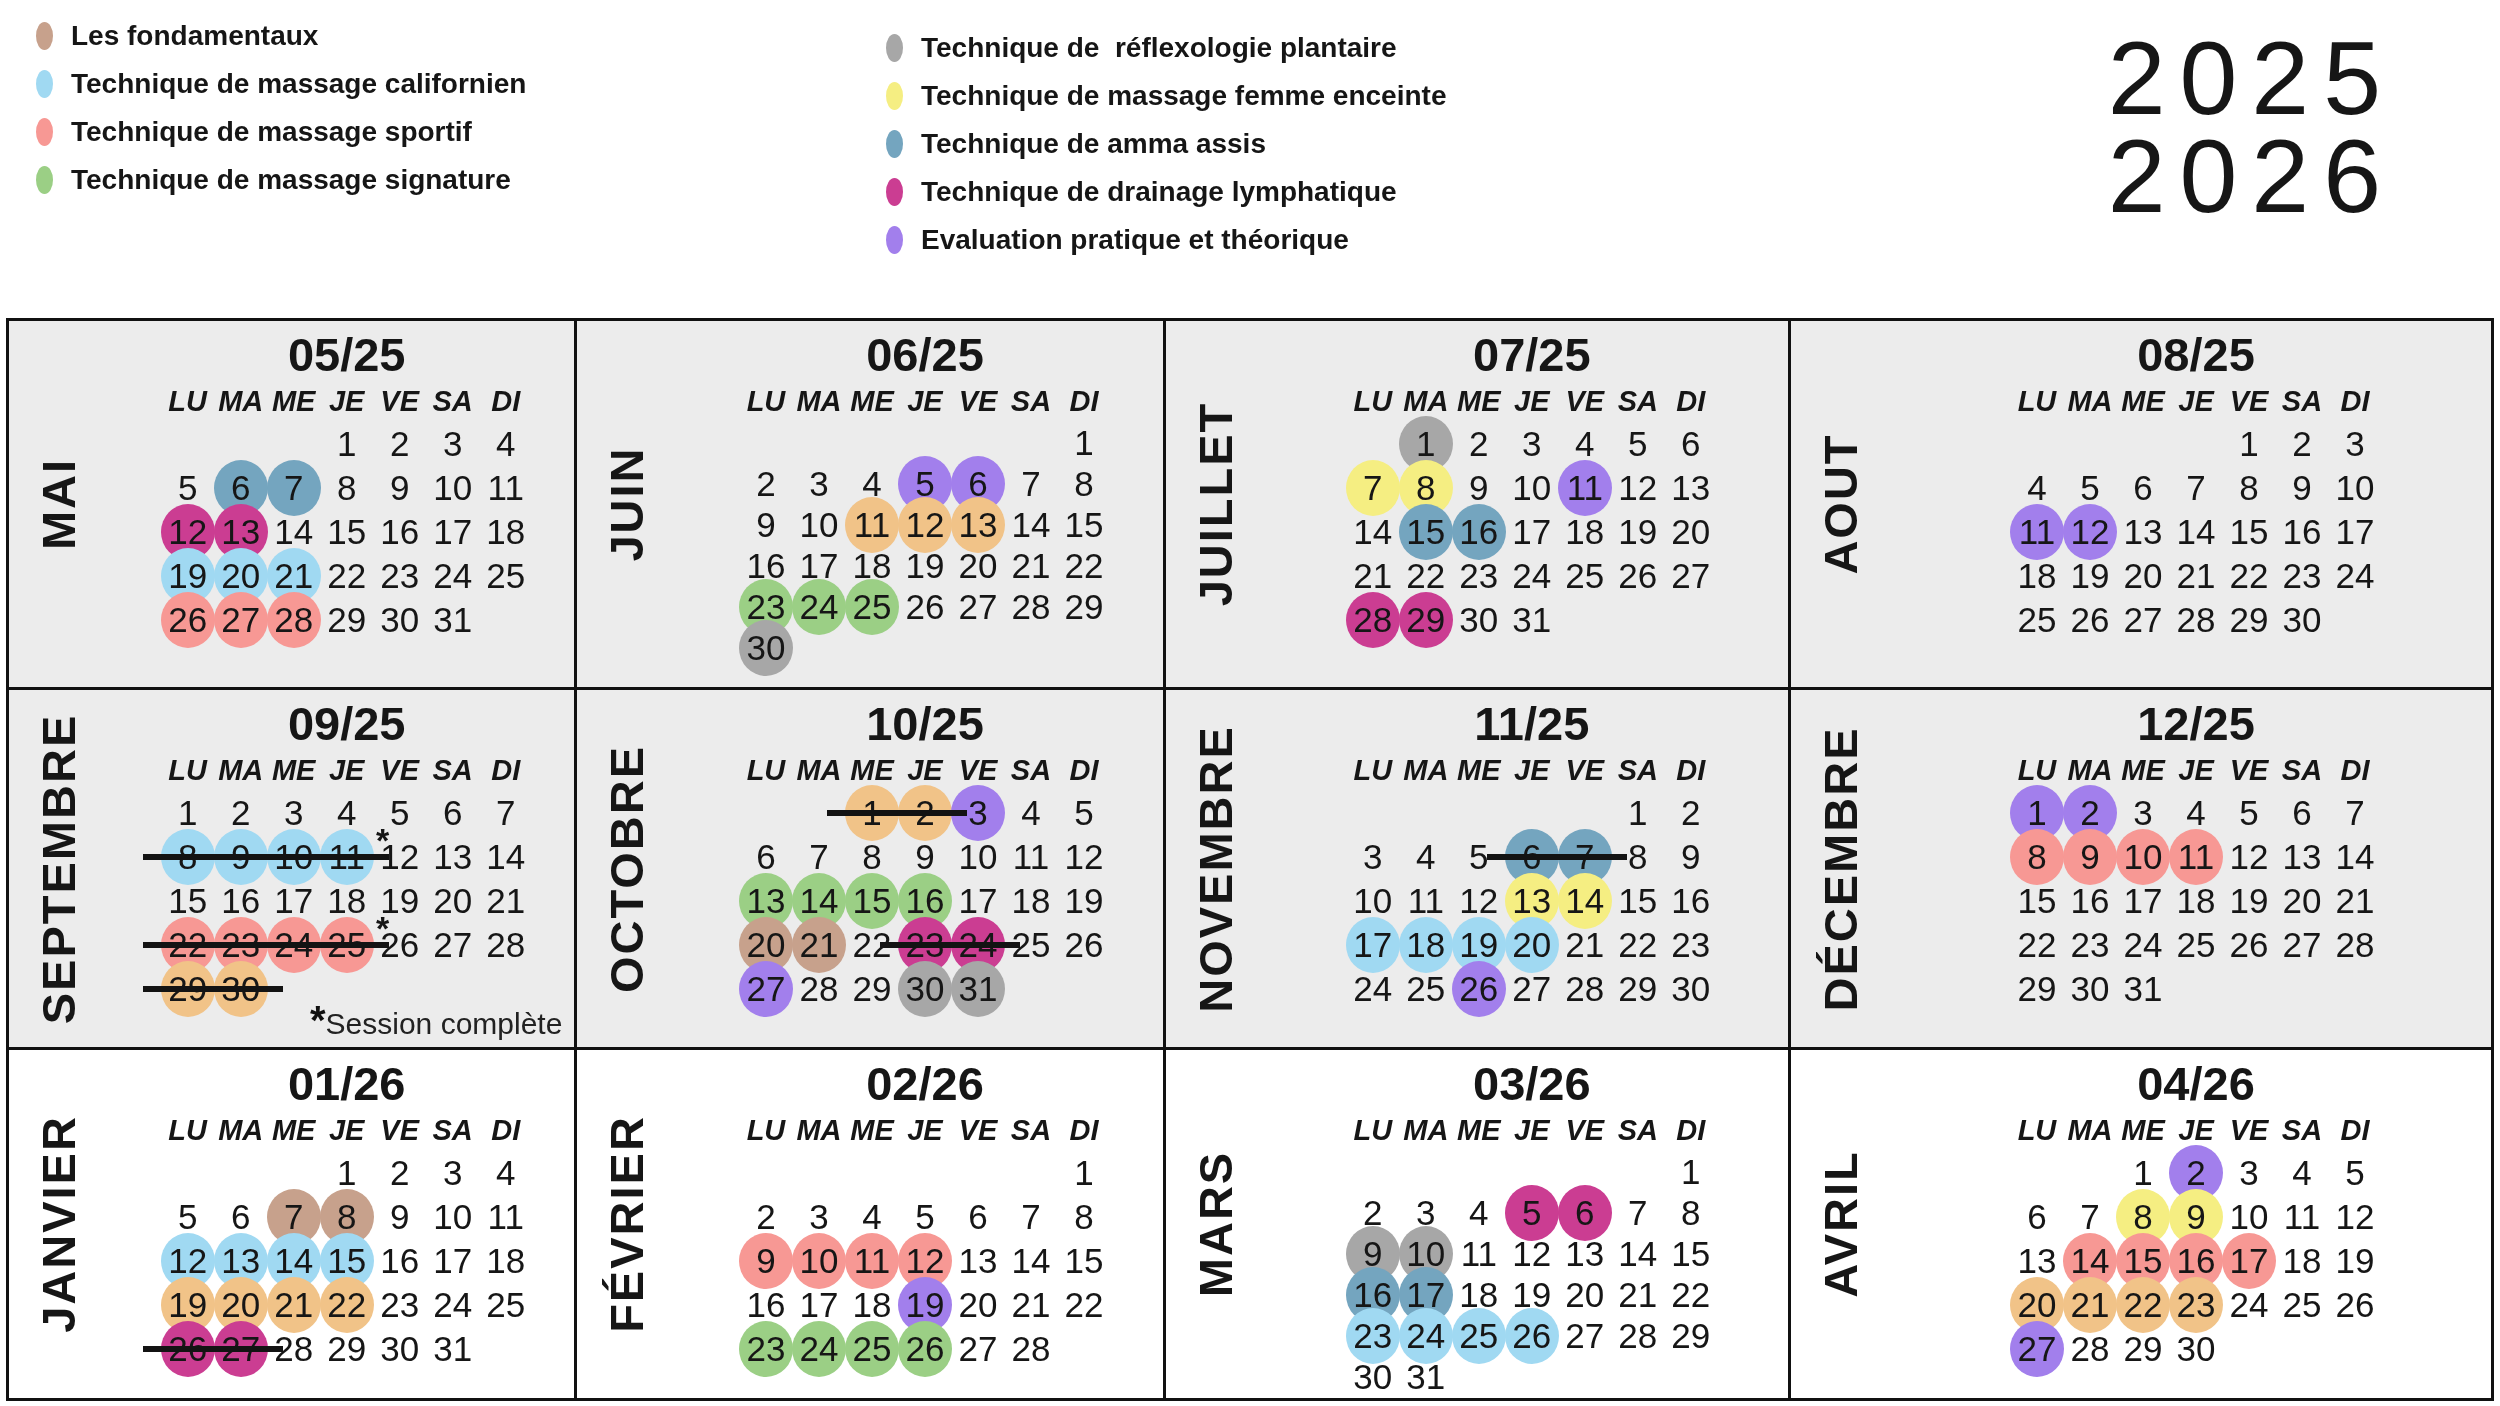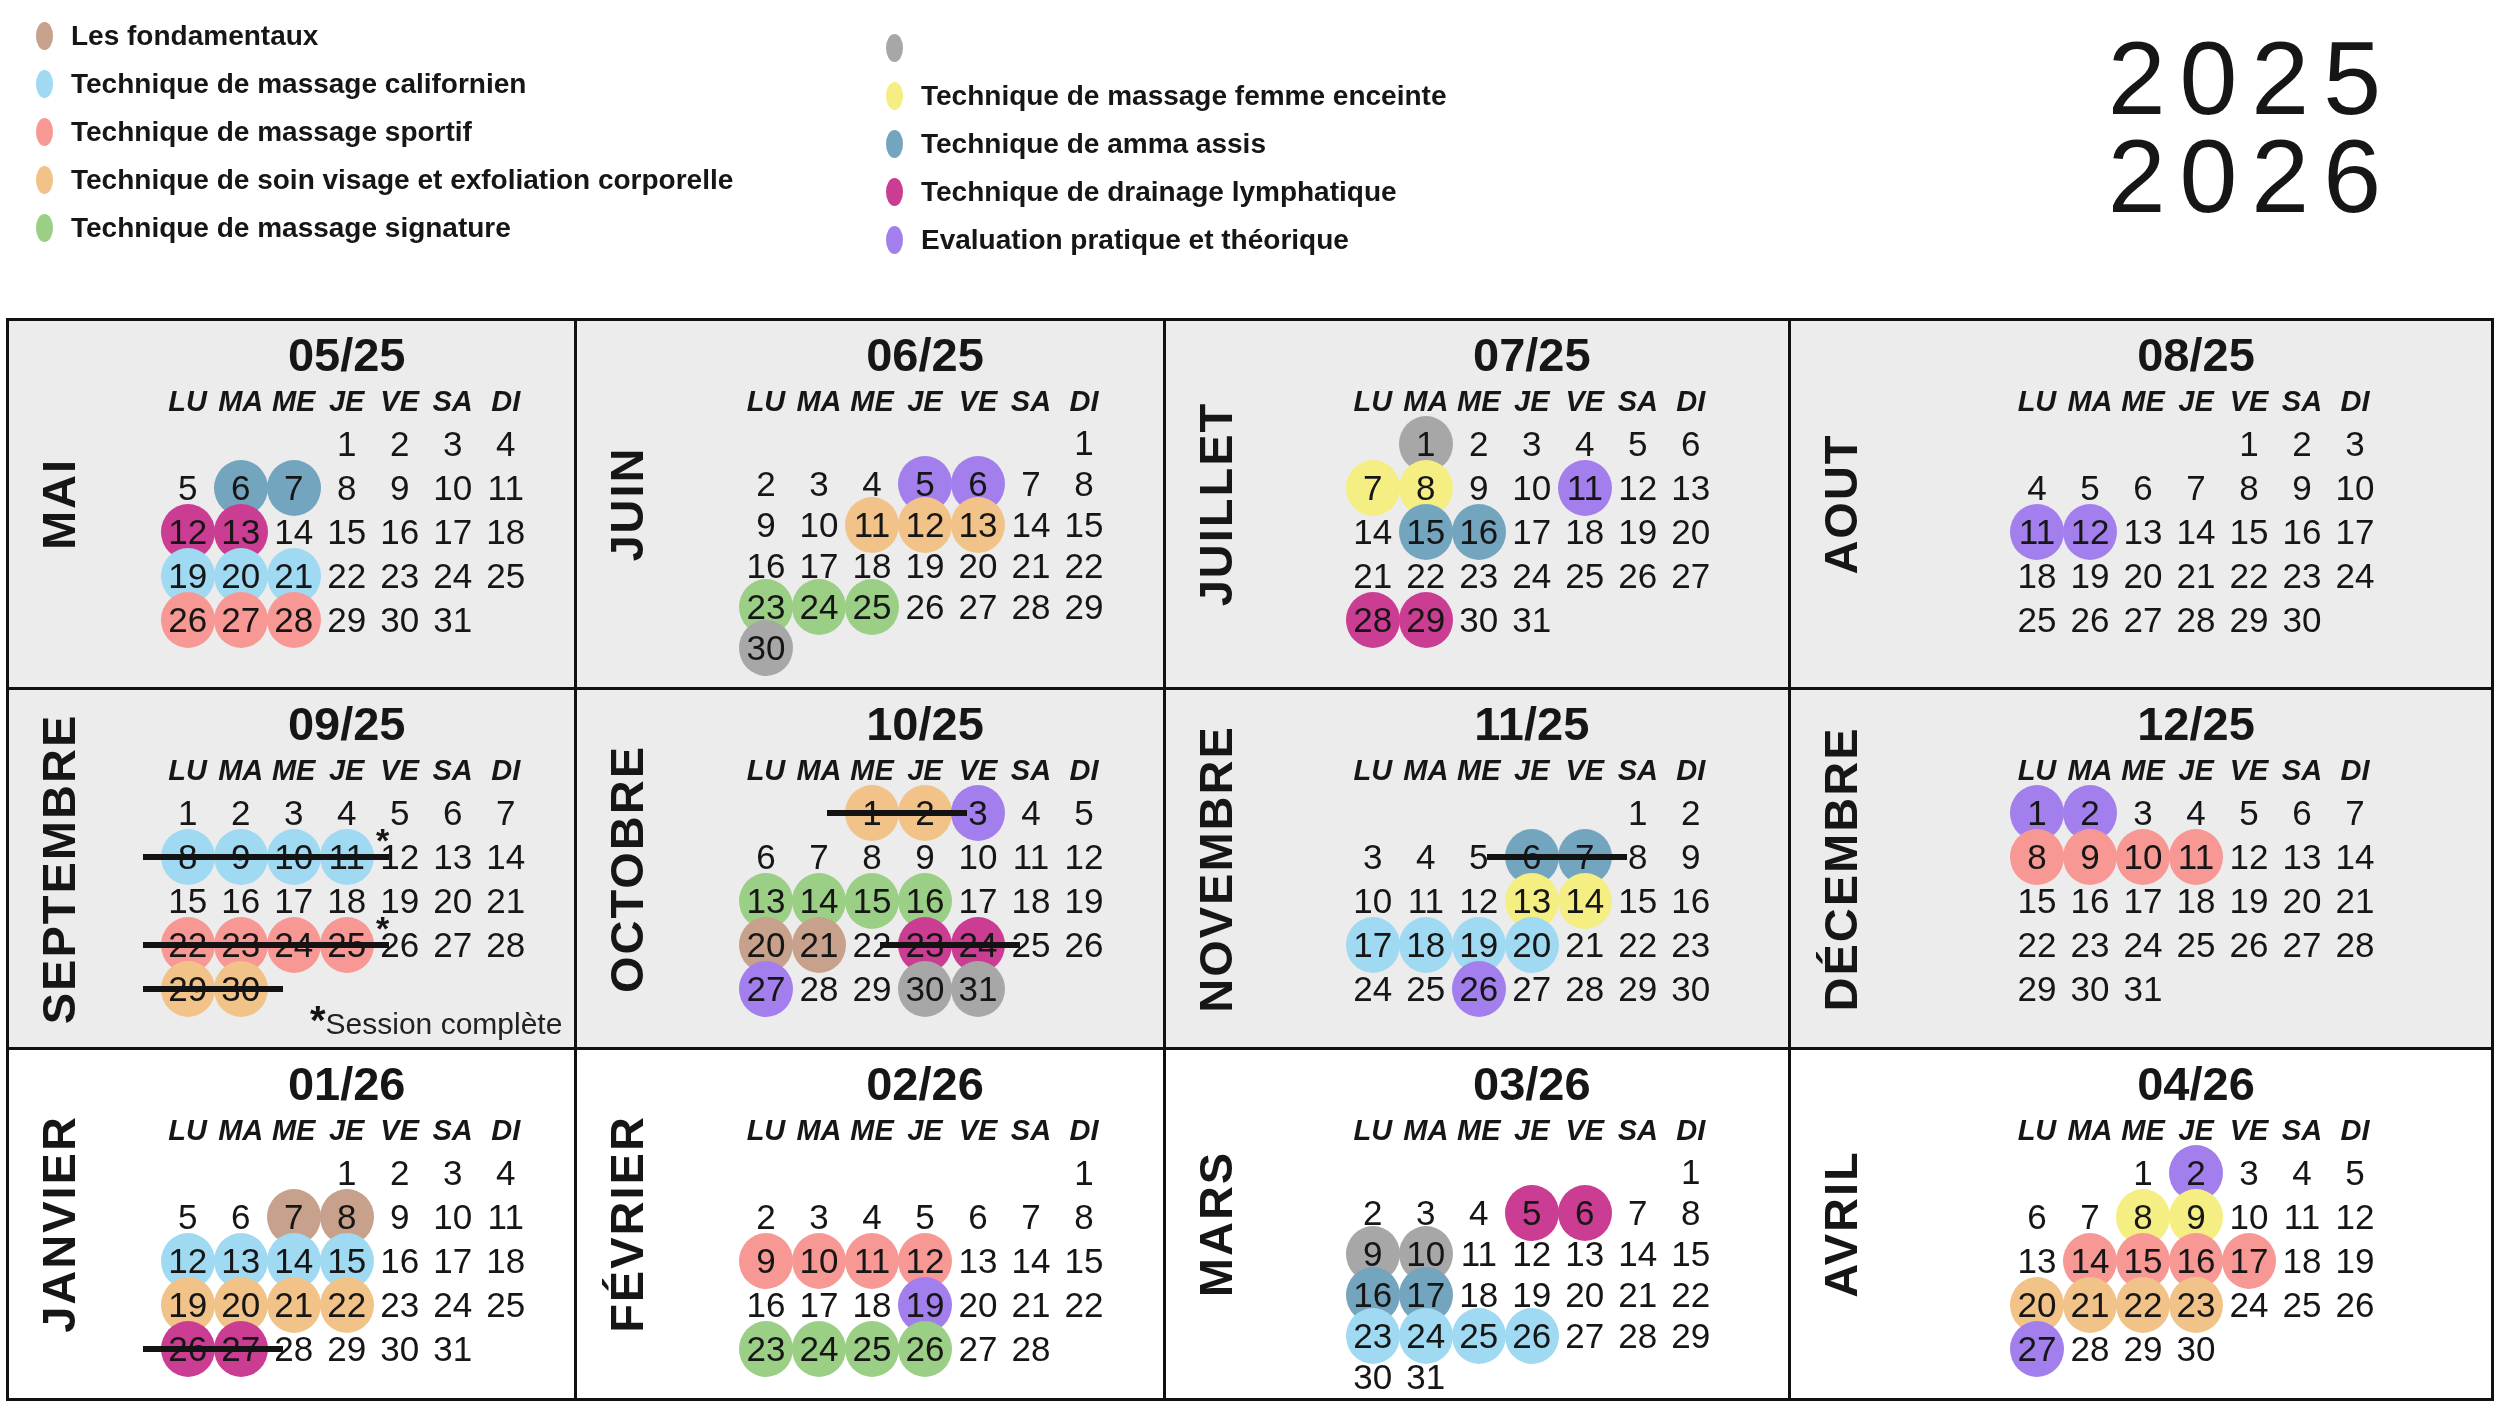--- a/index.html
+++ b/index.html
@@ -77,31 +77,28 @@
     </div>
     <div class="legend-item">
       <div class="legend-dot" style="background: rgb(160, 217, 242);"></div>
       <div class="legend-label">Technique de massage californien</div>
     </div>
     <div class="legend-item">
       <div class="legend-dot" style="background: rgb(247, 152, 148);"></div>
       <div class="legend-label">Technique de massage sportif</div>
     </div>
     <div class="legend-item">
-      <div class="legend-dot" style="background: rgb(241, 195, 136);"></div>
-      <div class="legend-label">Technique de soin visage et exfoliation corporelle</div>
-    </div>
-    <div class="legend-item">
       <div class="legend-dot" style="background: rgb(155, 207, 133);"></div>
       <div class="legend-label">Technique de massage signature</div>
     </div>
   </div>
 <div id="legend-right" class="legend-col">
     <div class="legend-item">
       <div class="legend-dot" style="background: rgb(167, 167, 167);"></div>
+      <div class="legend-label">Technique de  réflexologie plantaire</div>
     </div>
     <div class="legend-item">
       <div class="legend-dot" style="background: rgb(245, 238, 130);"></div>
       <div class="legend-label">Technique de massage femme enceinte</div>
     </div>
     <div class="legend-item">
       <div class="legend-dot" style="background: rgb(116, 165, 191);"></div>
       <div class="legend-label">Technique de amma assis</div>
     </div>
     <div class="legend-item">

